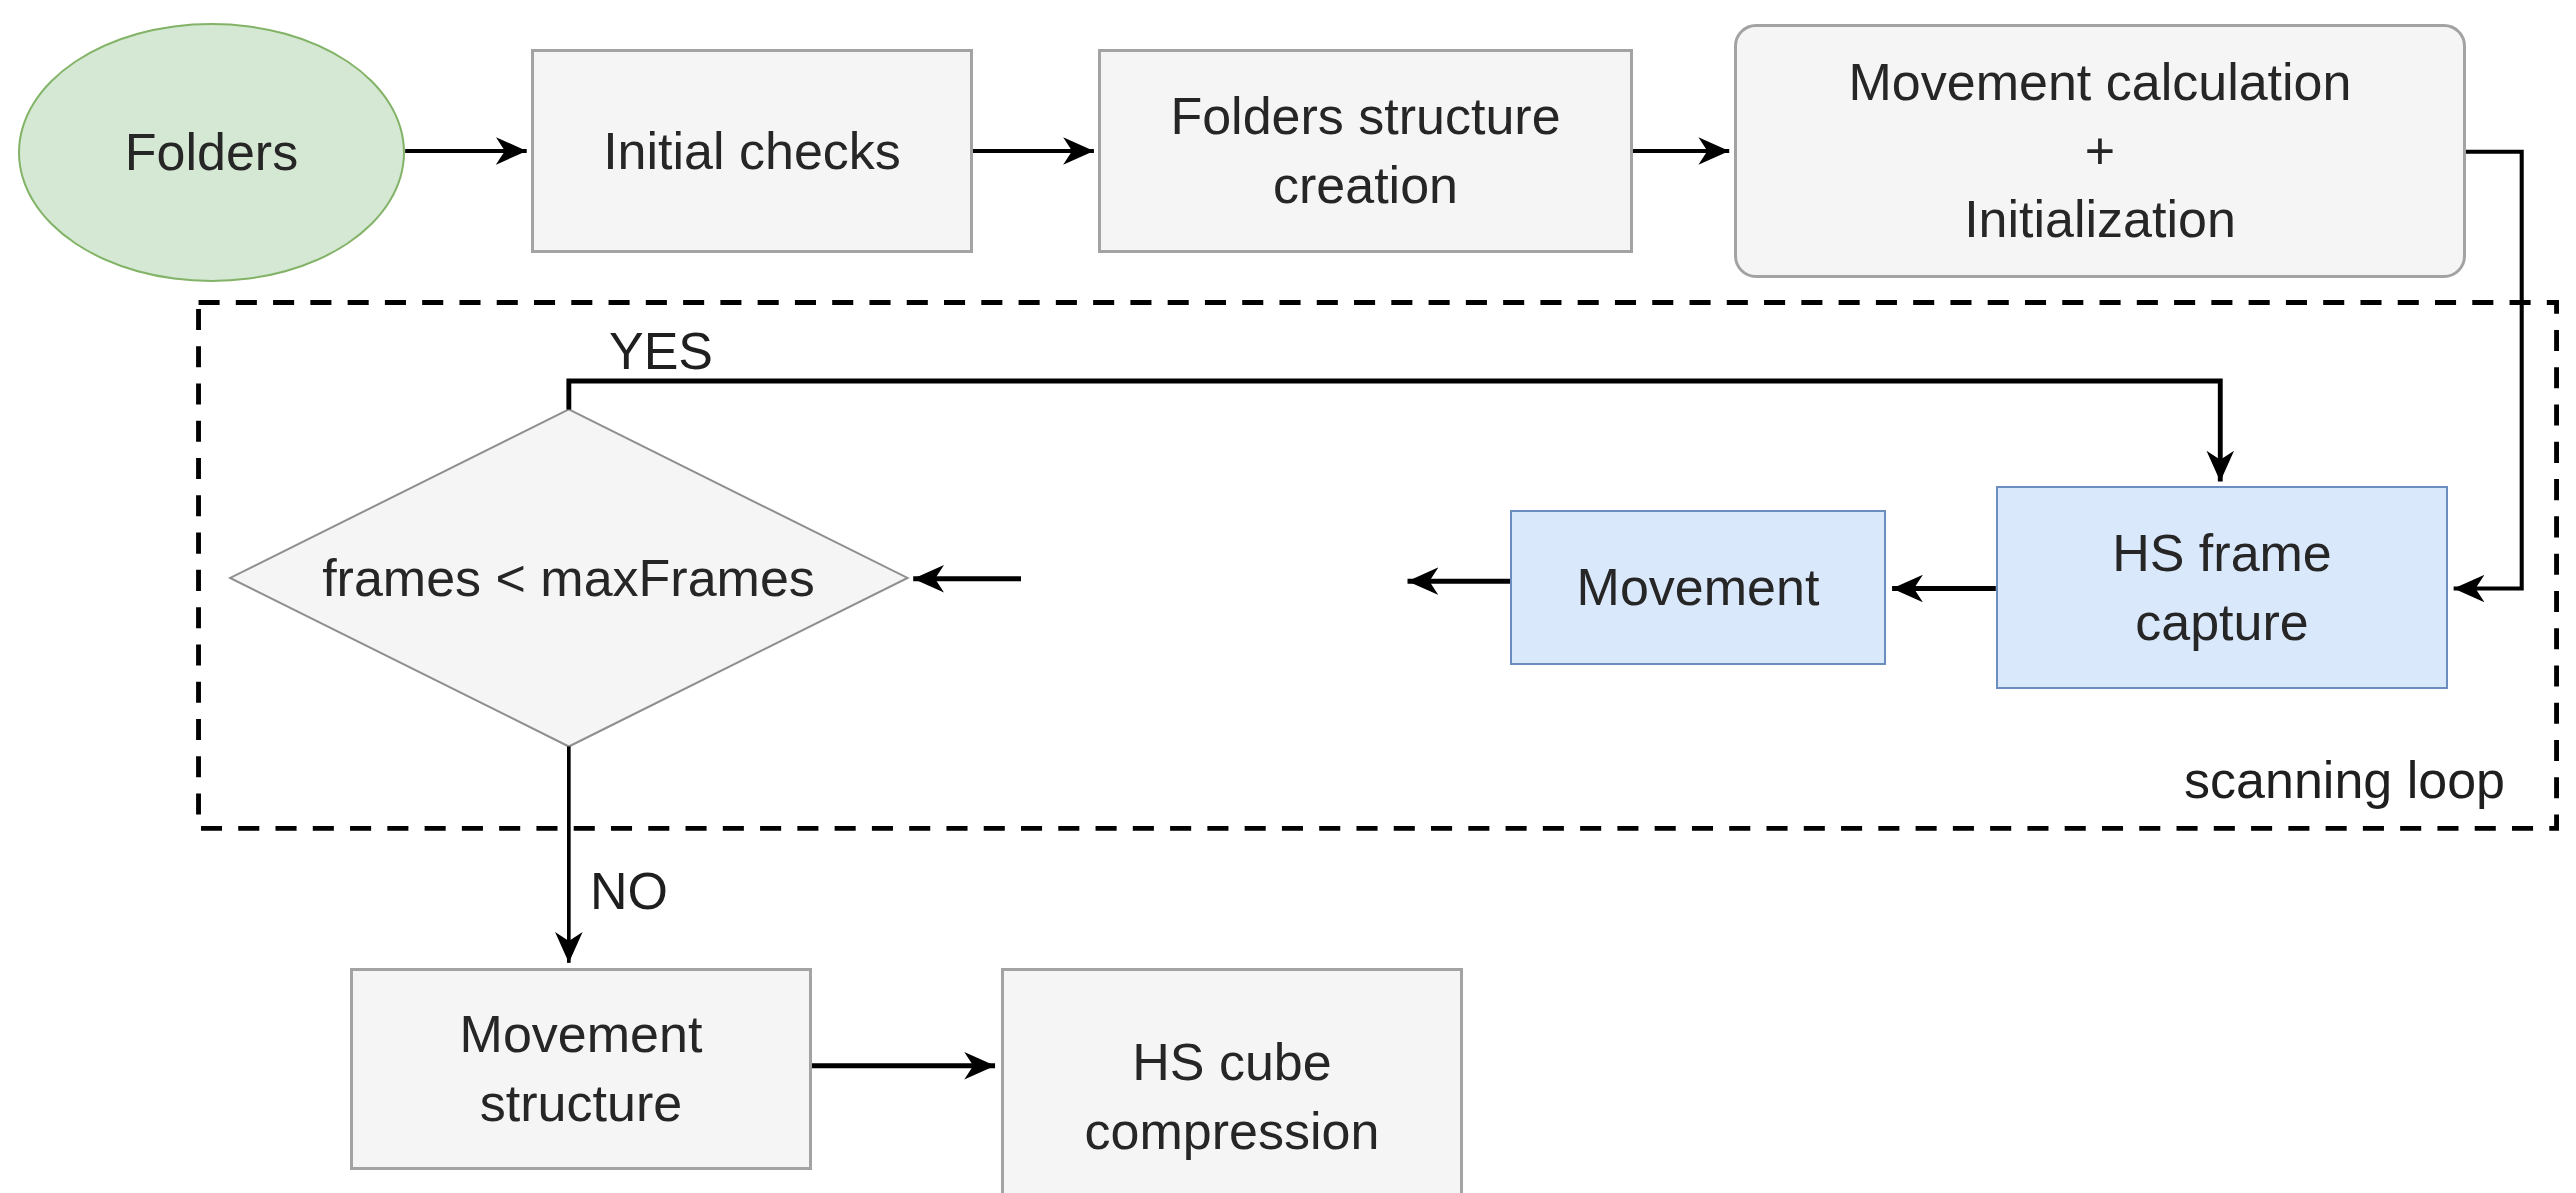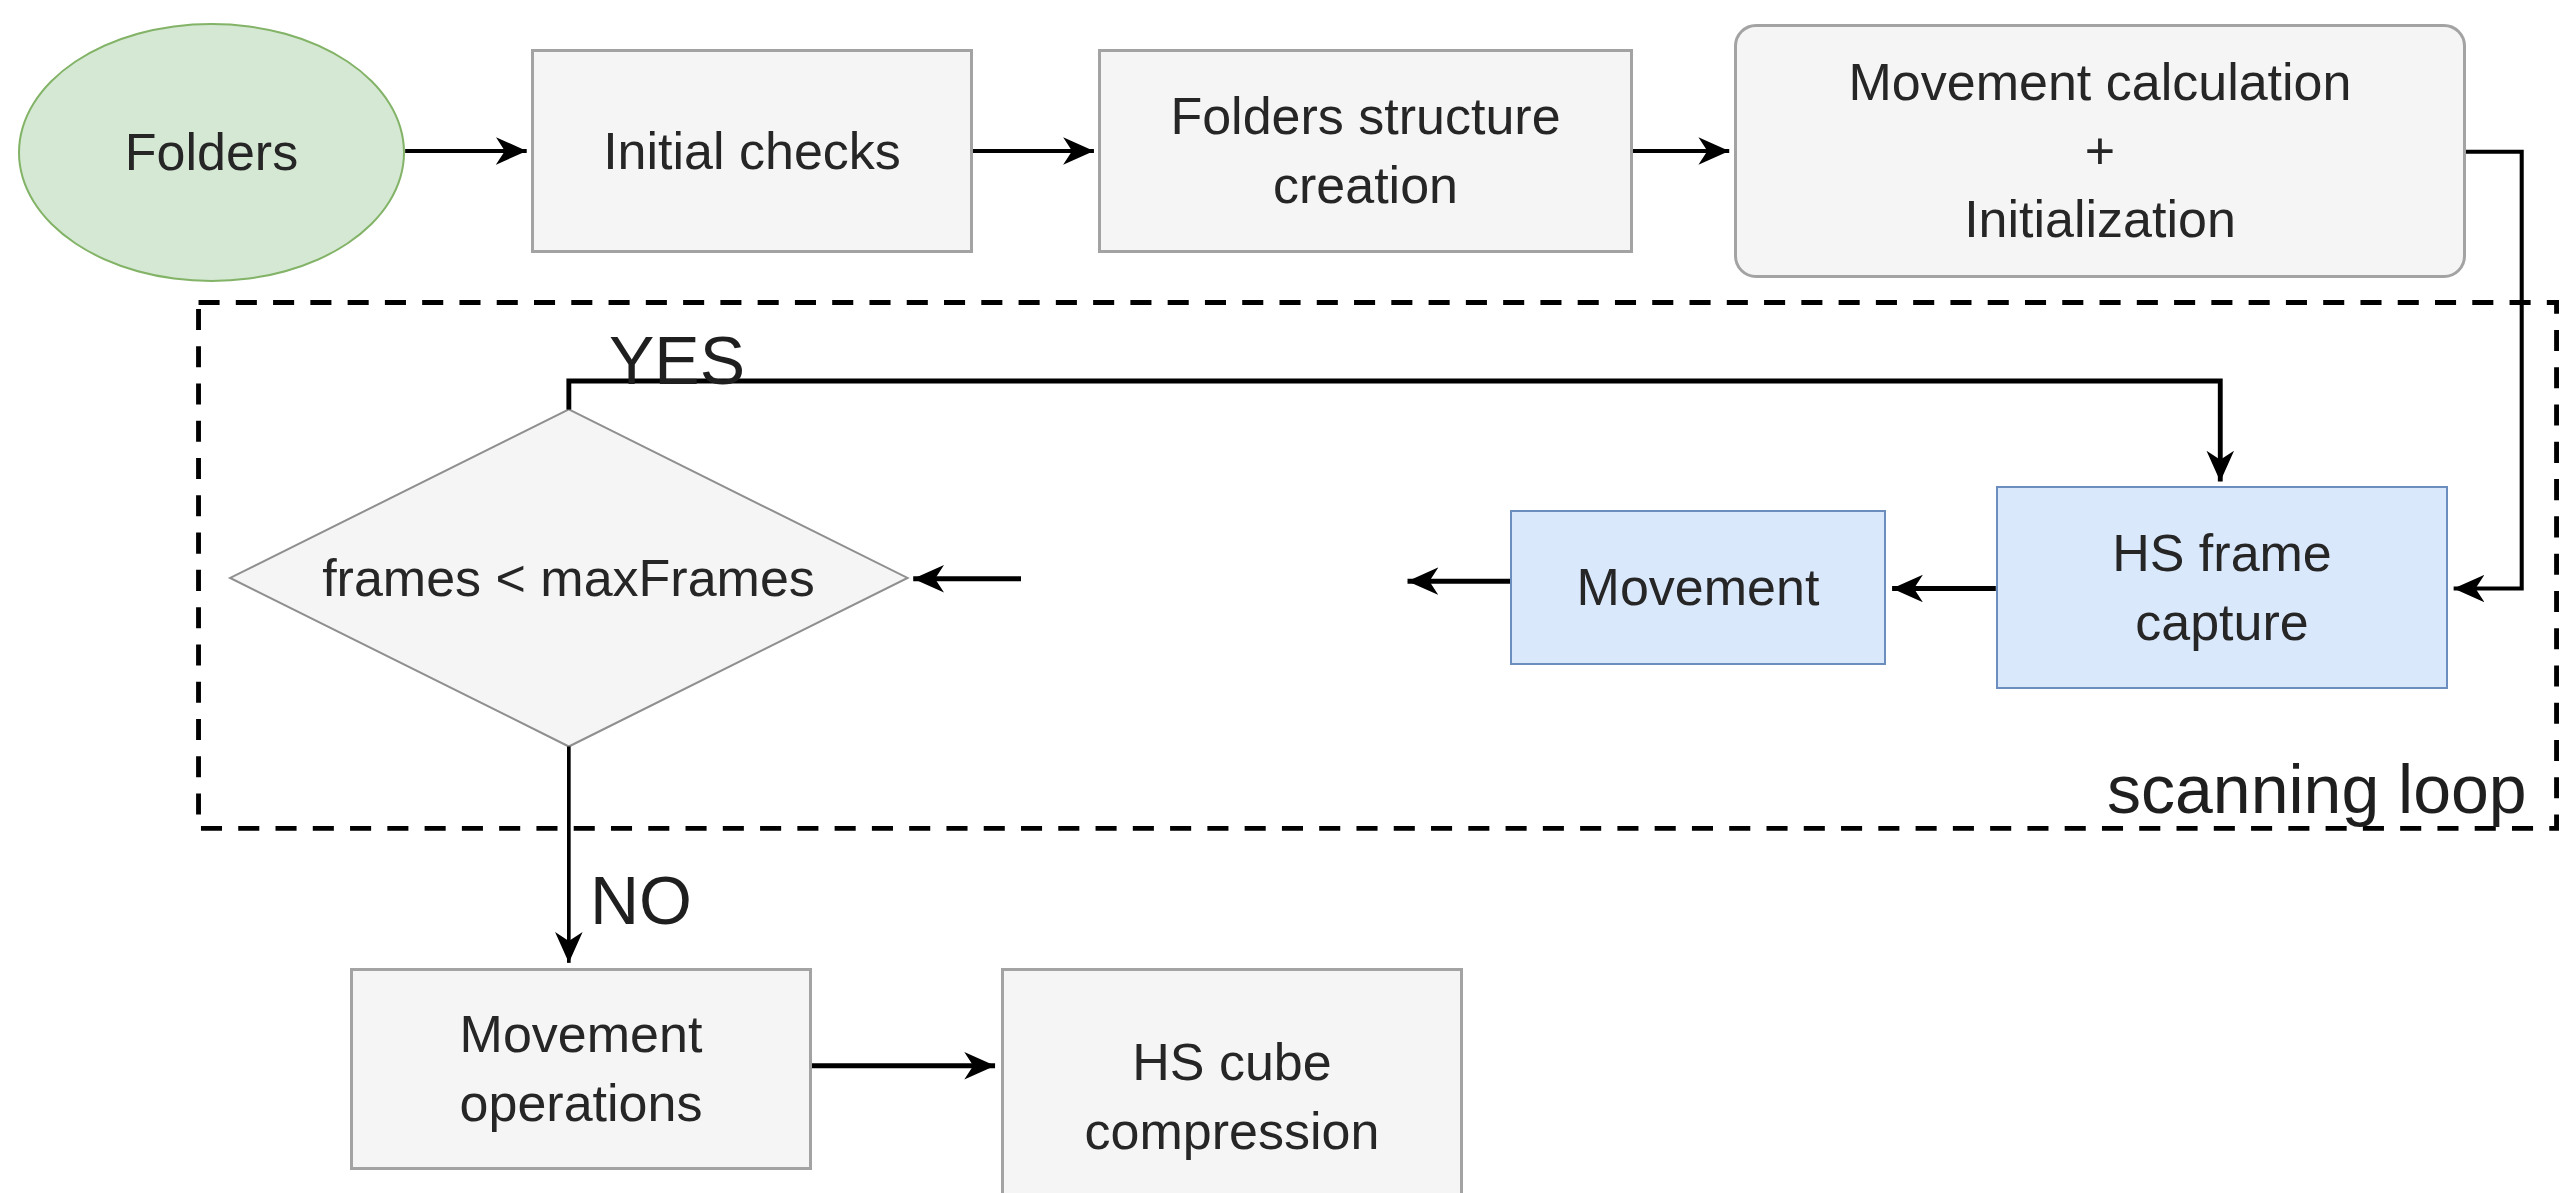--- a/index.html
+++ b/index.html
@@ -44,21 +44,21 @@
     border: 2.4px solid var(--blue-stroke);
   }
   .node.green-ellipse {
     background: var(--green-fill);
     border: 2.4px solid var(--green-stroke);
     border-radius: 50%;
   }
   .label {
     position: absolute;
     color: #1f1f1f;
-    font-size: 68px;
+    font-size: 52px;
     white-space: nowrap;
   }
   .multiline-center { display: flex; flex-direction: column; align-items: center; justify-content: center; }
 </style>
 </head>
 <body>
 
 <div class="canvas">
 
   <svg class="edges-layer" width="2576" height="1194" viewBox="0 0 3179 1473">
@@ -112,21 +112,21 @@
     <span>Movement</span>
   </div>
 
   <div class="node blue multiline-center" style="left:1996px; top:486px; width:452px; height:203px;">
     <span>HS frame</span>
     <span>capture</span>
   </div>
 
   <div class="node gray multiline-center" style="left:350px; top:968px; width:462px; height:202px;">
     <span>Movement</span>
-    <span>operations</span>
+    <span>structure</span>
   </div>
 
   <div class="node gray multiline-center" style="left:1001px; top:968px; width:462px; height:257px;">
     <span>HS cube</span>
     <span>compression</span>
   </div>
 
   <div class="label" style="left:609px; top:321px;">YES</div>
   <div class="label" style="left:590px; top:861px;">NO</div>
   <div class="label" style="left:2107px; top:750px; width:398px; text-align:right;">scanning loop</div>

